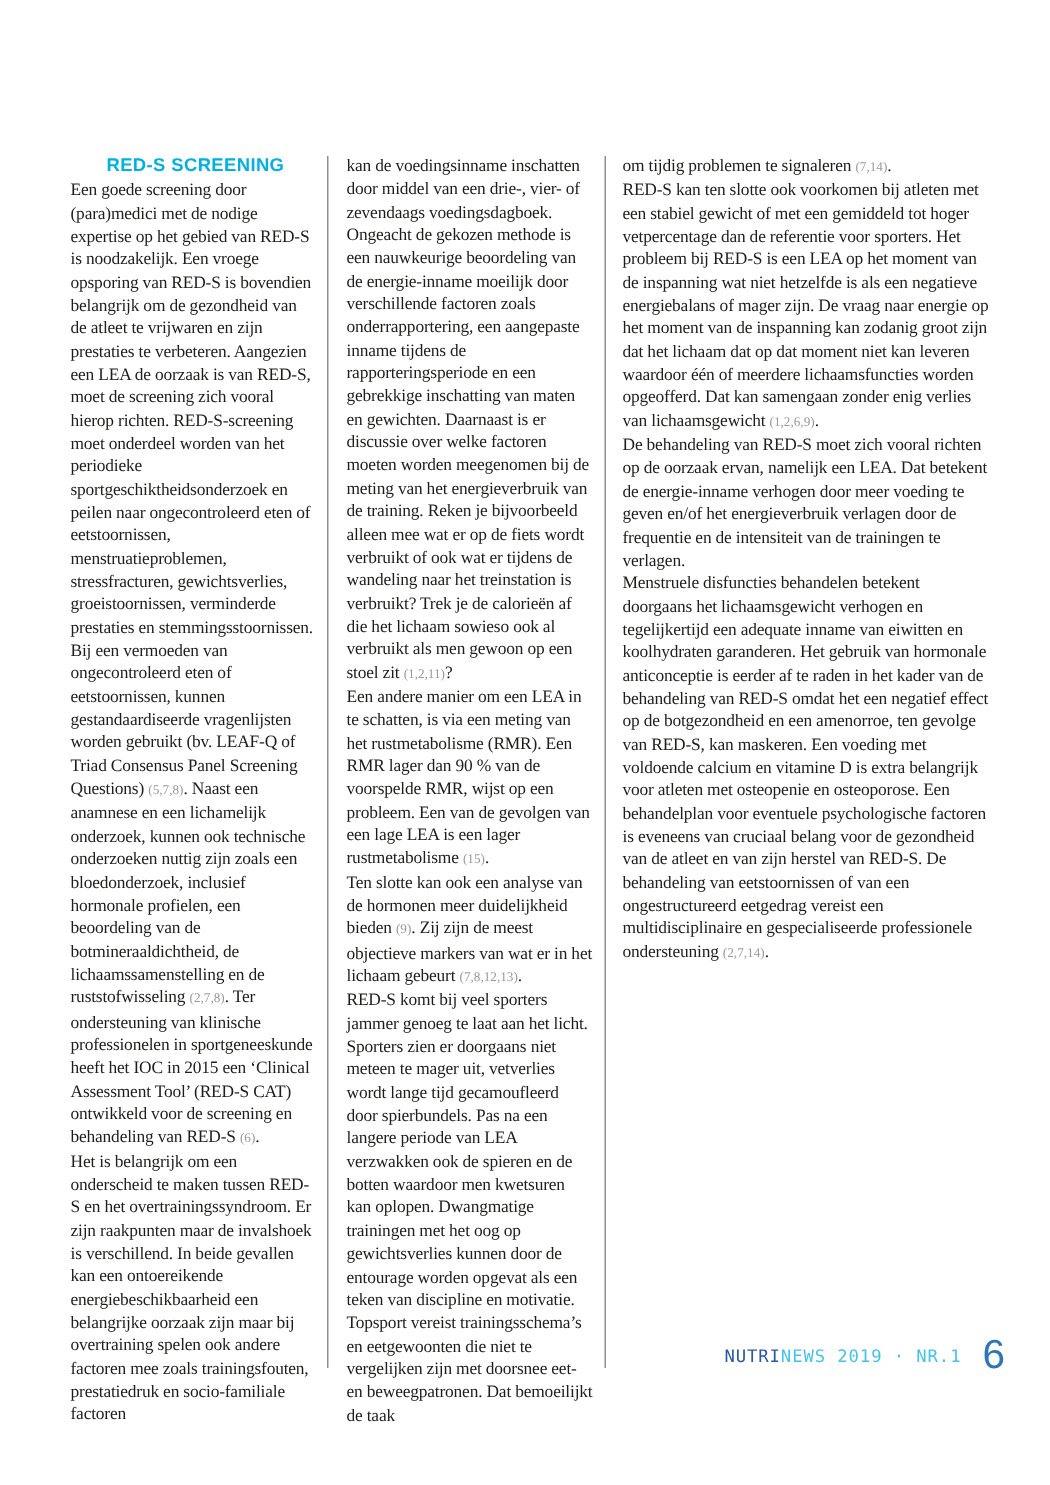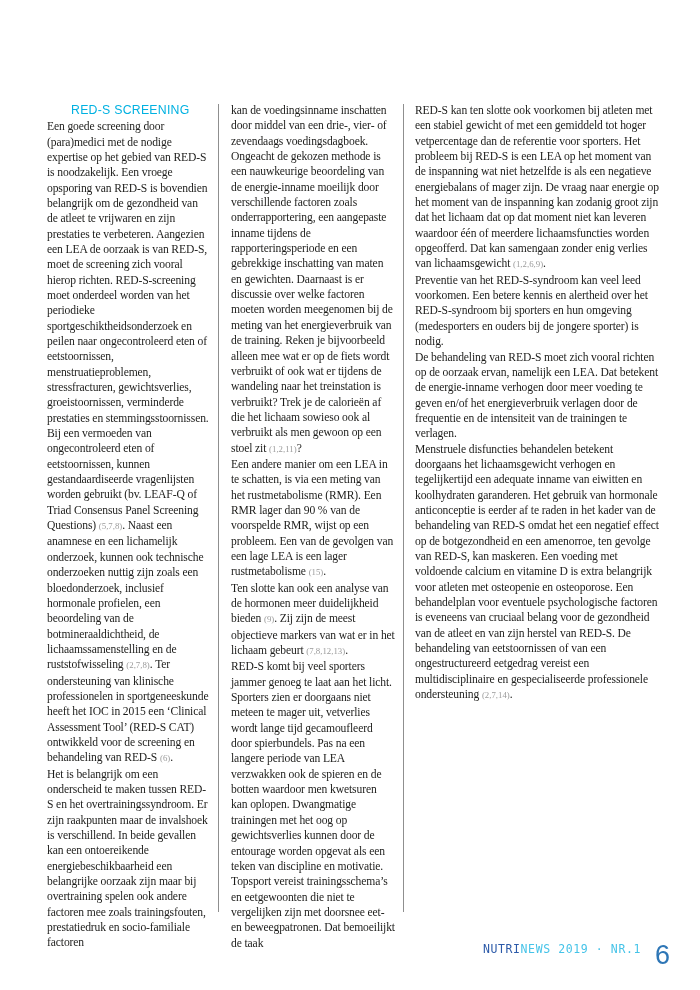--- a/index.html
+++ b/index.html
@@ -21,37 +21,37 @@
 
   .divider {
     position: absolute; top: 104px; height: 808px; width: 1px;
     background: #8f8f8f;
   }
   #div1 { left: 218px; }
   #div2 { left: 403px; }
 
   .col h3 {
     margin: 15px 0 1px 0;
-    font-size: 12.3px; line-height: 15.2px; font-weight: normal;
+    font-size: 12.3px; line-height: 15.2px; font-weight: bold;
     letter-spacing: 0.25px;
     color: #00b1e1;
     white-space: pre-line;
     padding-left: 24px;
   }
   .col h3:first-child { margin-top: 0; }
 
   .col p { margin: 0; font-family: Liberation Serif, serif; }
 
   .ref {
     font-size: 8.8px; color: #9a9a9a; letter-spacing: 0;
   }
 
   .footer {
-    position: absolute; top: 942px; right: 30px;
-    display: flex; gap: 14px;
+    position: absolute; top: 890px; right: 30px;
+    display: flex; align-items: center; gap: 14px;
   }
   .brand {
     font-family: "DejaVu Sans Mono", monospace;
     font-size: 11.5px; letter-spacing: 0.6px;
     white-space: nowrap;
   }
   .brand .brand-strong { color: #2b59a8; }
   .brand .brand-light  { color: #45c3e8; }
   .page-num {
     font-size: 27px; line-height: 27px; color: #2e76b6;
@@ -71,22 +71,22 @@
     </div>
   <div class="divider" id="div1"></div>
   <div class="col" id="col2">
       <p><span>kan de voedingsinname inschatten door middel van een drie-, vier- of zevendaags voedingsdagboek. Ongeacht de gekozen methode is een nauwkeurige beoordeling van de energie-inname moeilijk door verschillende factoren zoals onderrapportering, een aangepaste inname tijdens de rapporteringsperiode en een gebrekkige inschatting van maten en gewichten. Daarnaast is er discussie over welke factoren moeten worden meegenomen bij de meting van het energieverbruik van de training. Reken je bijvoorbeeld alleen mee wat er op de fiets wordt verbruikt of ook wat er tijdens de wandeling naar het treinstation is verbruikt? Trek je de calorieën af die het lichaam sowieso ook al verbruikt als men gewoon op een stoel zit </span><span class="ref">(1,2,11)</span><span>?</span></p>
       <p><span>Een andere manier om een LEA in te schatten, is via een meting van het rustmetabolisme (RMR). Een RMR lager dan 90 % van de voorspelde RMR, wijst op een probleem. Een van de gevolgen van een lage LEA is een lager rustmetabolisme </span><span class="ref">(15)</span><span>.</span></p>
       <p><span>Ten slotte kan ook een analyse van de hormonen meer duidelijkheid bieden </span><span class="ref">(9)</span><span>. Zij zijn de meest objectieve markers van wat er in het lichaam gebeurt </span><span class="ref">(7,8,12,13)</span><span>.</span></p>
       <p><span>RED-S komt bij veel sporters jammer genoeg te laat aan het licht. Sporters zien er doorgaans niet meteen te mager uit, vetverlies wordt lange tijd gecamoufleerd door spierbundels. Pas na een langere periode van LEA verzwakken ook de spieren en de botten waardoor men kwetsuren kan oplopen. Dwangmatige trainingen met het oog op gewichtsverlies kunnen door de entourage worden opgevat als een teken van discipline en motivatie. Topsport vereist trainingsschema’s en eetgewoonten die niet te vergelijken zijn met doorsnee eet- en beweegpatronen. Dat bemoeilijkt de taak</span></p>
     </div>
   <div class="divider" id="div2"></div>
   <div class="col" id="col3">
+      <p><span>om tijdig problemen te signaleren </span><span class="ref">(7,14)</span><span>.</span></p>
       <p><span>RED-S kan ten slotte ook voorkomen bij atleten met een stabiel gewicht of met een gemiddeld tot hoger vetpercentage dan de referentie voor sporters. Het probleem bij RED-S is een LEA op het moment van de inspanning wat niet hetzelfde is als een negatieve energiebalans of mager zijn. De vraag naar energie op het moment van de inspanning kan zodanig groot zijn dat het lichaam dat op dat moment niet kan leveren waardoor één of meerdere lichaamsfuncties worden opgeofferd. Dat kan samengaan zonder enig verlies van lichaamsgewicht </span><span class="ref">(1,2,6,9)</span><span>.</span></p>
-      <p><span>Preventie van het RED-S-syndroom kan veel leed voorkomen. Een betere kennis en alertheid over het RED-S-syndroom bij sporters en hun omgeving (medesporters en ouders bij de jongere sporter) is nodig.</span></p>
       <p><span>De behandeling van RED-S moet zich vooral richten op de oorzaak ervan, namelijk een LEA. Dat betekent de energie-inname verhogen door meer voeding te geven en/of het energieverbruik verlagen door de frequentie en de intensiteit van de trainingen te verlagen.</span></p>
       <p><span>Menstruele disfuncties behandelen betekent doorgaans het lichaamsgewicht verhogen en tegelijkertijd een adequate inname van eiwitten en koolhydraten garanderen. Het gebruik van hormonale anticonceptie is eerder af te raden in het kader van de behandeling van RED-S omdat het een negatief effect op de botgezondheid en een amenorroe, ten gevolge van RED-S, kan maskeren. Een voeding met voldoende calcium en vitamine D is extra belangrijk voor atleten met osteopenie en osteoporose. Een behandelplan voor eventuele psychologische factoren is eveneens van cruciaal belang voor de gezondheid van de atleet en van zijn herstel van RED-S. De behandeling van eetstoornissen of van een ongestructureerd eetgedrag vereist een multidisciplinaire en gespecialiseerde professionele ondersteuning </span><span class="ref">(2,7,14)</span><span>.</span></p>
     </div>
 
   <div class="footer">
     <span class="brand"><span class="brand-strong">NUTRI</span><span class="brand-light">NEWS 2019 · NR.1</span></span>
     <span class="page-num">6</span>
   </div>
 
 </div>

